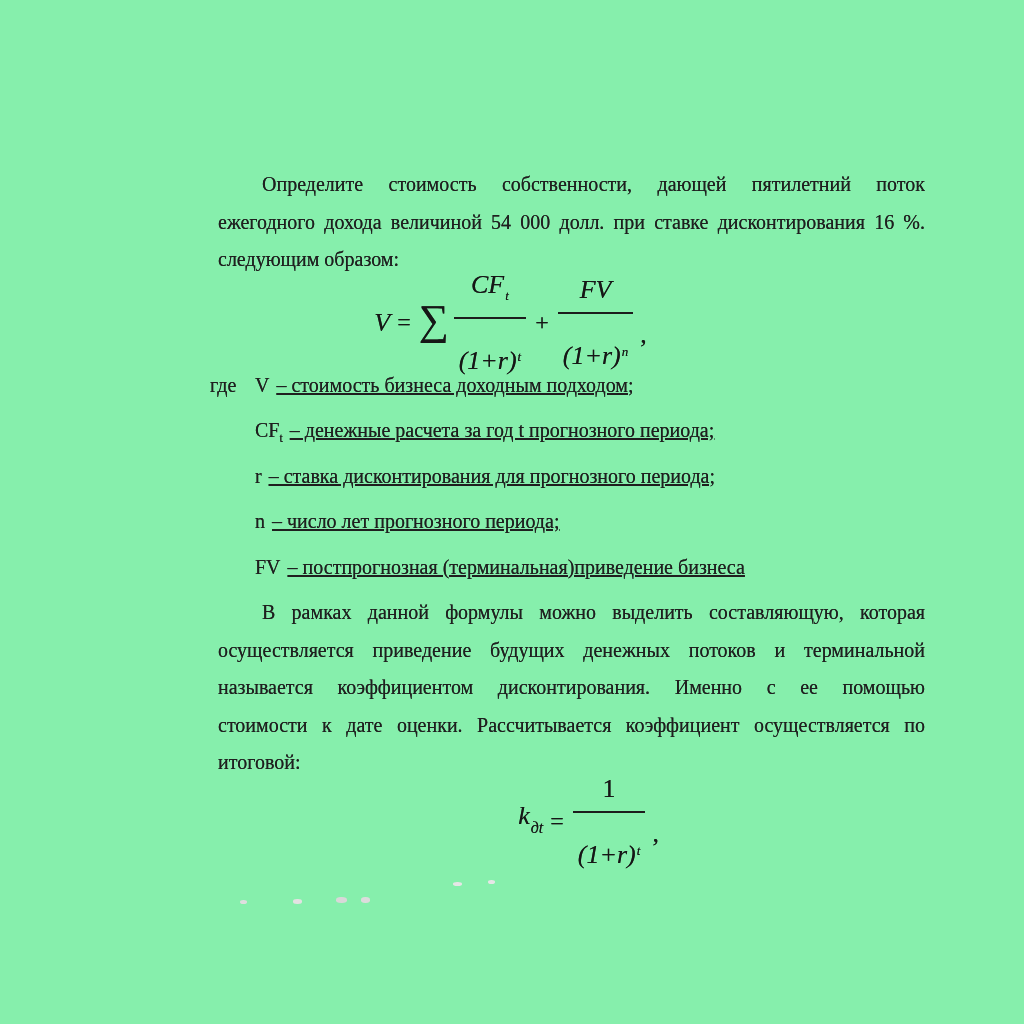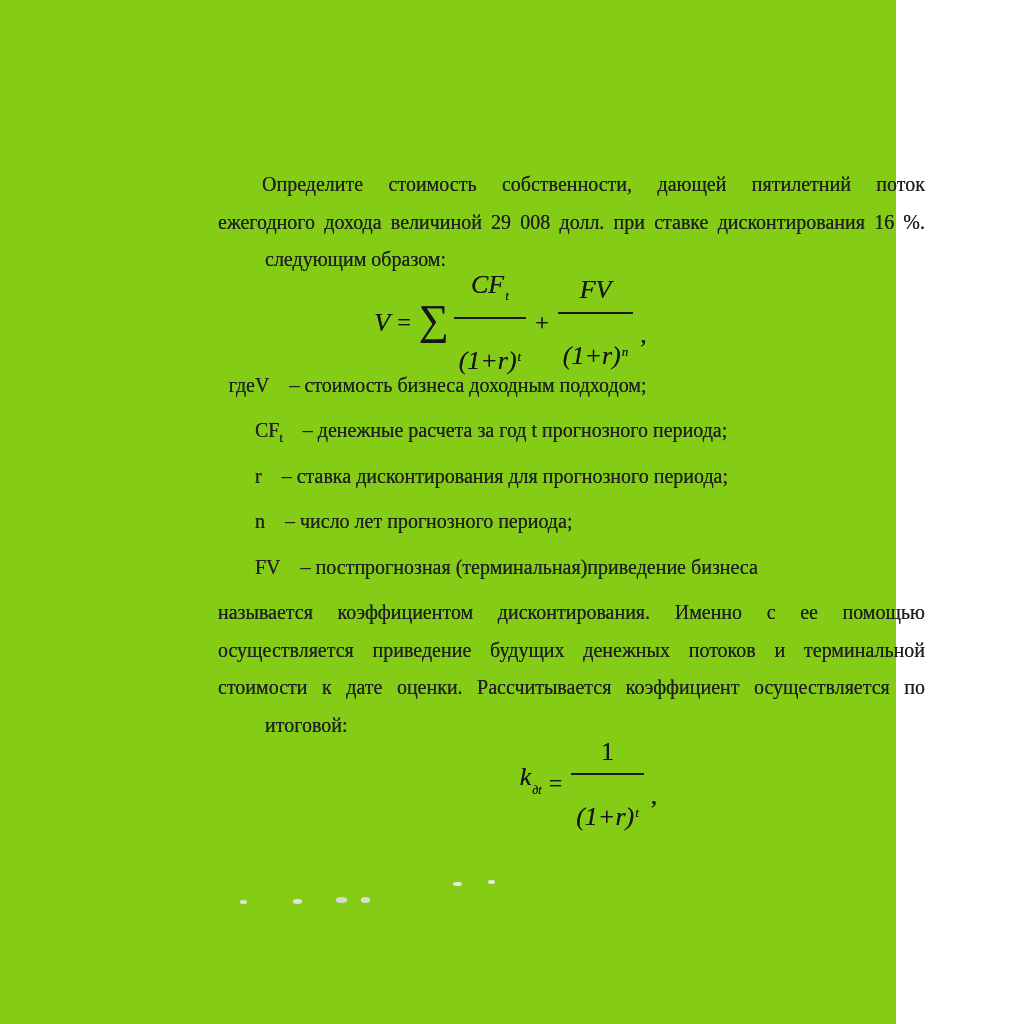--- a/index.html
+++ b/index.html
@@ -5,41 +5,41 @@
   html, body { margin: 0; padding: 0; }
   body {
     width: 1024px; height: 1024px;
     background: #ffffff;
     font-family: "Liberation Serif", "DejaVu Serif", serif;
     color: #1f1f1f;
     overflow: hidden;
   }
   .page {
     position: relative;
-    width: 896px; height: 1024px;
-    background: #84cc16;
+    width: 1024px; height: 1024px;
+    background: #86efac;
   }
   .doc {
     position: absolute;
     left: 218px; top: 166px; width: 707px;
     font-size: 20px; line-height: 37.5px;
     color: #1f1f1f;
     text-shadow: 0 0 0.55px rgba(25,25,25,0.85);
   }
   .line { text-align: justify; text-align-last: justify; }
-  .line.lastline { text-align: justify; text-align-last: left; margin-left: 47px; }
+  .line.lastline { text-align: justify; text-align-last: left; }
   .line.firstline { text-indent: 44px; }
 
   
   .wherelist { margin-left: -8px; }
   .defrow { display: flex; line-height: 37.5px; }
-  .deflbl { width: 45px; flex: none; text-align: right; }
+  .deflbl { width: 45px; flex: none; }
   .defterm { white-space: nowrap; }
   .tsub { font-size: 12px; vertical-align: -5px; }
-  .defdesc { margin-left: 20px; }
+  .defdesc { margin-left: 7px; text-decoration: underline; }
 
   
   .fwrap {
     position: relative;
     display: flex; justify-content: center; align-items: center;
     width: 707px;
   }
   #formula1 { height: 88px; left: -61px; }
   #formula2 { height: 80px; left: 17px; }
   .fx {
@@ -47,42 +47,42 @@
     font-style: italic; font-size: 26px; color: #161616;
     text-shadow: 0 0 0.5px rgba(20,20,20,0.8);
   }
   .fop  { font-style: normal; font-size: 24px; padding: 0 7px; }
   .fsigma { font-style: normal; font-size: 42px; line-height: 1; padding: 0 3px 5px 1px; }
   .frac { display: inline-flex; flex-direction: column; align-items: center; margin: 0 2px; }
   .frac .num { padding: 0 5px 3px; text-align: center; }
   .frac .den { border-top: 2px solid #1c1c1c; padding: 19px 5px 0; text-align: left; }
   .fsub  { font-size: 13px; vertical-align: -7px; margin-left: 1px; }
   .fsup  { font-size: 13px; vertical-align: 8px;  margin-left: 1px; }
-  .fsubK { font-size: 12px; vertical-align: -9px; margin-left: 1px; font-style: italic; }
+  .fsubK { font-size: 16px; vertical-align: -9px; margin-left: 1px; font-style: italic; }
   .fcomma { font-style: normal; font-size: 26px; transform: translateY(12px); padding-left: 5px; }
   .fnum1 { font-style: normal; }
 
   
   .art { position: absolute; background: #dedede; border-radius: 45%; }
   #a1 { left: 240px; top: 900px; width: 7px;  height: 4px; }
   #a2 { left: 293px; top: 899px; width: 9px;  height: 5px; background: #e2e2e2; }
   #a3 { left: 336px; top: 897px; width: 11px; height: 6px; background: #d8d8d8; }
   #a4 { left: 361px; top: 897px; width: 9px;  height: 6px; background: #dcdcdc; }
   #a5 { left: 453px; top: 882px; width: 9px;  height: 4px; background: #e6e6e6; }
   #a6 { left: 488px; top: 880px; width: 7px;  height: 4px; background: #e6e6e6; }
 </style>
 </head>
 <body>
 
 <div class="page">
   <div class="doc">
 
     <div>
       <div class="line firstline">Определите стоимость собственности, дающей пятилетний поток</div>
-      <div class="line">ежегодного дохода величиной 29 008 долл. при ставке дисконтирования 16 %.</div>
+      <div class="line">ежегодного дохода величиной 54 000 долл. при ставке дисконтирования 16 %.</div>
     </div>
 
     <div>
       <div class="line lastline">следующим образом:</div>
     </div>
 
     <div class="fwrap fx" id="formula1">
       <span>V</span>
         <span class="fop">=</span>
         <span class="fsigma">∑</span>
@@ -120,22 +120,23 @@
         <span class="defdesc">– число лет прогнозного периода;</span>
       </div>
       <div class="defrow">
         <span class="deflbl"></span>
         <span class="defterm"><span>FV</span><span class="tsub"></span></span>
         <span class="defdesc">– постпрогнозная (терминальная)приведение бизнеса</span>
       </div>
     </div>
 
     <div>
+      <div class="line firstline">В рамках данной формулы можно выделить составляющую, которая</div>
+      <div class="line">осуществляется приведение будущих денежных потоков и терминальной</div>
       <div class="line">называется коэффициентом дисконтирования. Именно с ее помощью</div>
-      <div class="line">осуществляется приведение будущих денежных потоков и терминальной</div>
       <div class="line">стоимости к дате оценки. Рассчитывается коэффициент осуществляется по</div>
       <div class="line lastline">итоговой:</div>
     </div>
 
     <div class="fwrap fx" id="formula2">
       <span><span>k</span><span class="fsubK">дt</span></span>
       <span class="fop">=</span>
       <span class="frac">
         <span class="num fnum1">1</span>
         <span class="den"><span>(1+r)</span><span class="fsup">t</span></span>

